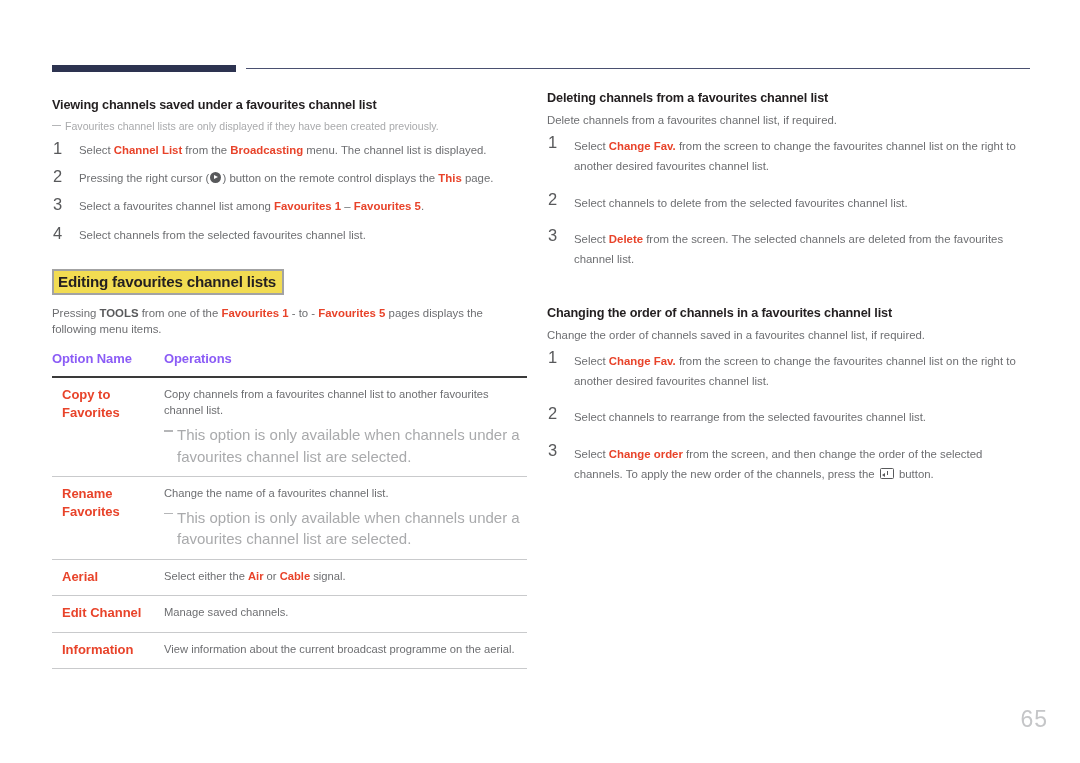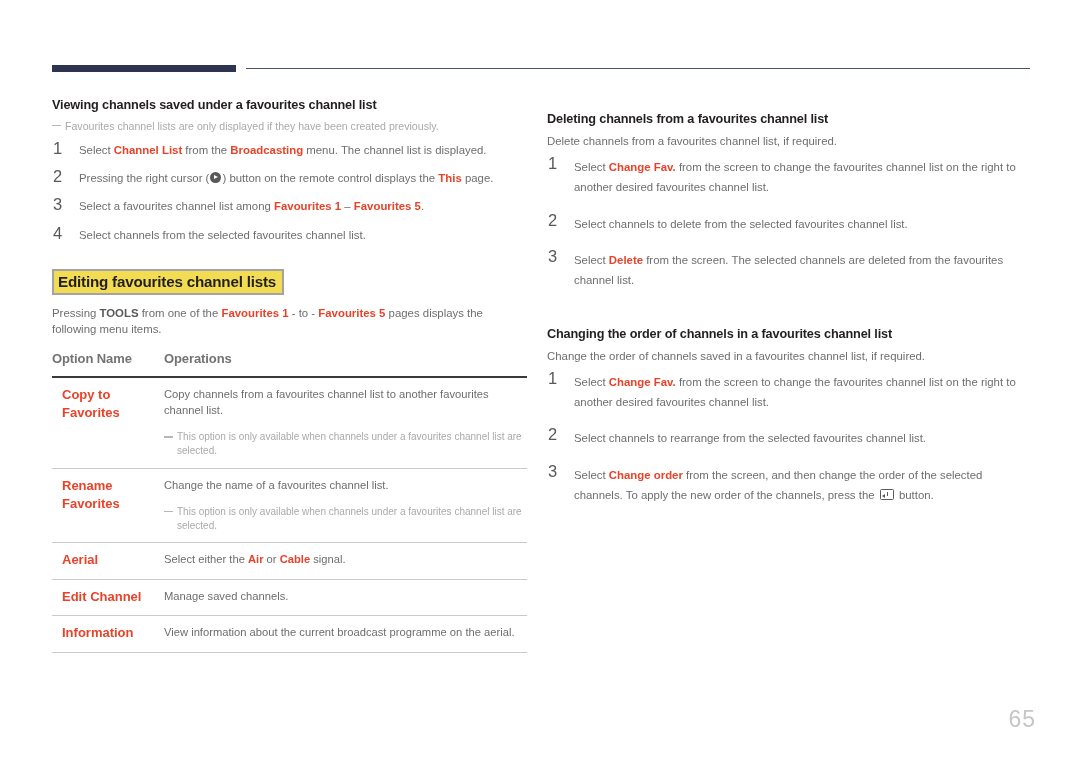--- a/index.html
+++ b/index.html
@@ -43,21 +43,21 @@
   
   .col-left {
     position: absolute;
     left: 52px;
     top: 98px;
     width: 474px;
   }
   .col-right {
     position: absolute;
     left: 547px;
-    top: 112px;
+    top: 91px;
     width: 484px;
   }
 
   
   h2.section-title {
     font-size: 12.7px;
     font-weight: bold;
     color: #231f20;
     letter-spacing: -0.15px;
     margin-bottom: 7px;
@@ -175,21 +175,21 @@
     margin-top: 14px;
     width: 475px;
   }
   .opt-head {
     display: flex;
     padding-bottom: 10px;
   }
   .opt-head .th {
     font-size: 13px;
     font-weight: bold;
-    color: #737373;
+    color: #8b5cf6;
     letter-spacing: -0.1px;
   }
   .opt-head .th-name { width: 112px; }
 
   .rule-heavy {
     height: 1.6px;
     background: #3a3a3a;
     width: 475px;
   }
   .rule-light {
@@ -211,29 +211,29 @@
     padding-left: 10px;
     line-height: 1.42;
   }
   .opt-row .td-ops {
     flex: 1;
     font-size: 11.2px;
     color: #6d6e71;
     line-height: 1.45;
   }
   .opt-row .td-ops .note {
-    margin-top: 12px;
+    margin-top: 6px;
     margin-bottom: 0;
-    font-size: 10px;
+    font-size: 15px;
   }
 
   
   .page-number {
     position: absolute;
-    right: 44px;
+    right: 32px;
     bottom: 30px;
     font-size: 23px;
     color: #c5c6c8;
     letter-spacing: 1px;
   }
 </style>
 </head>
 <body>
 
 <div class="page">

